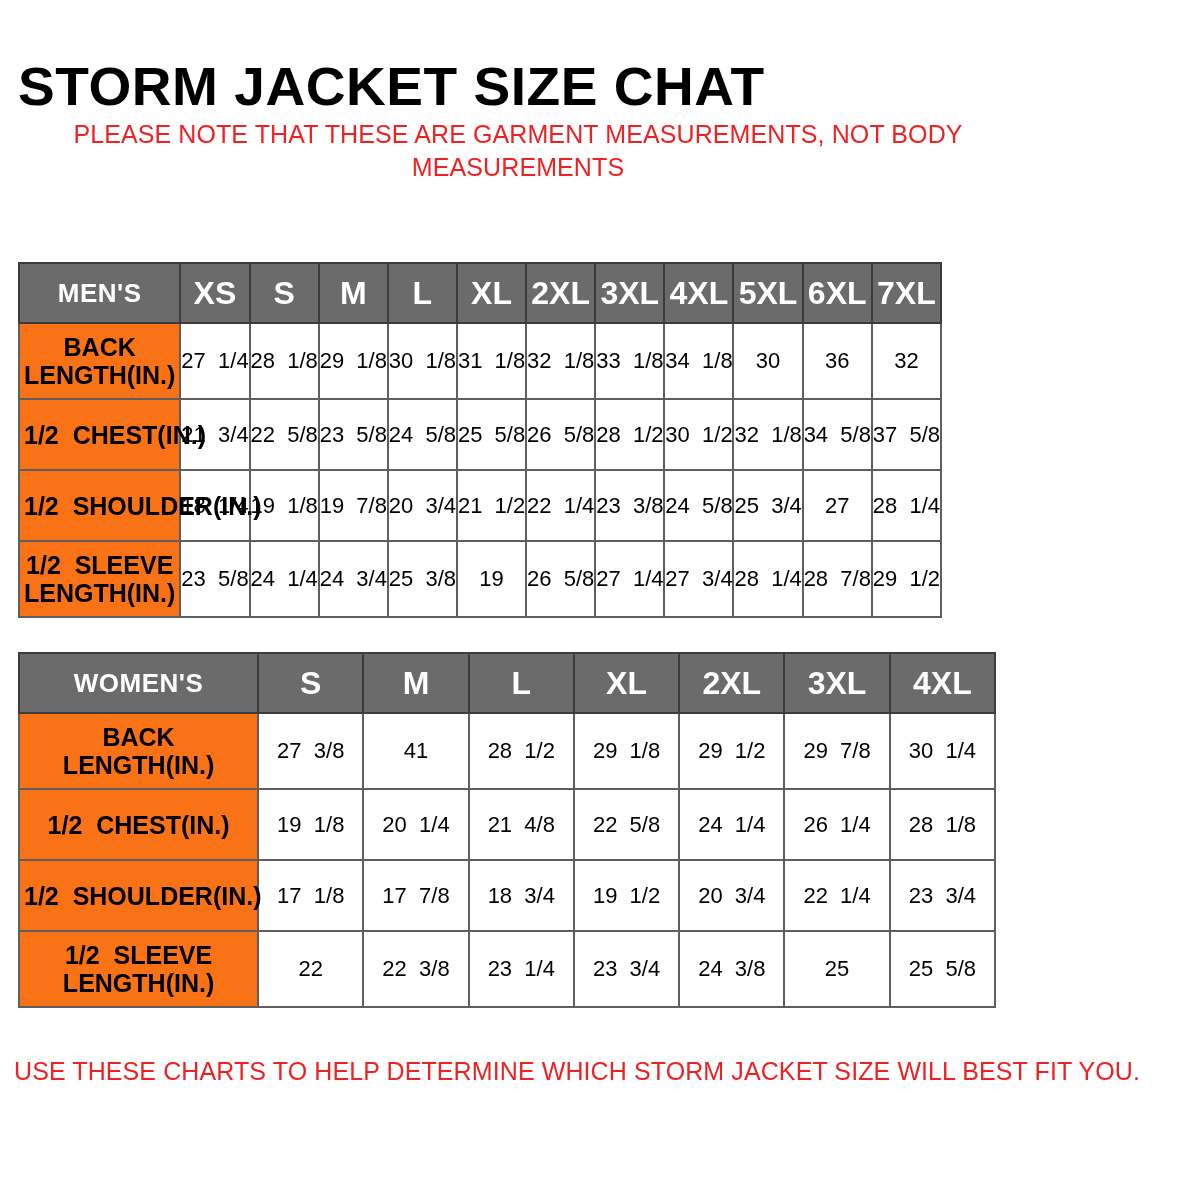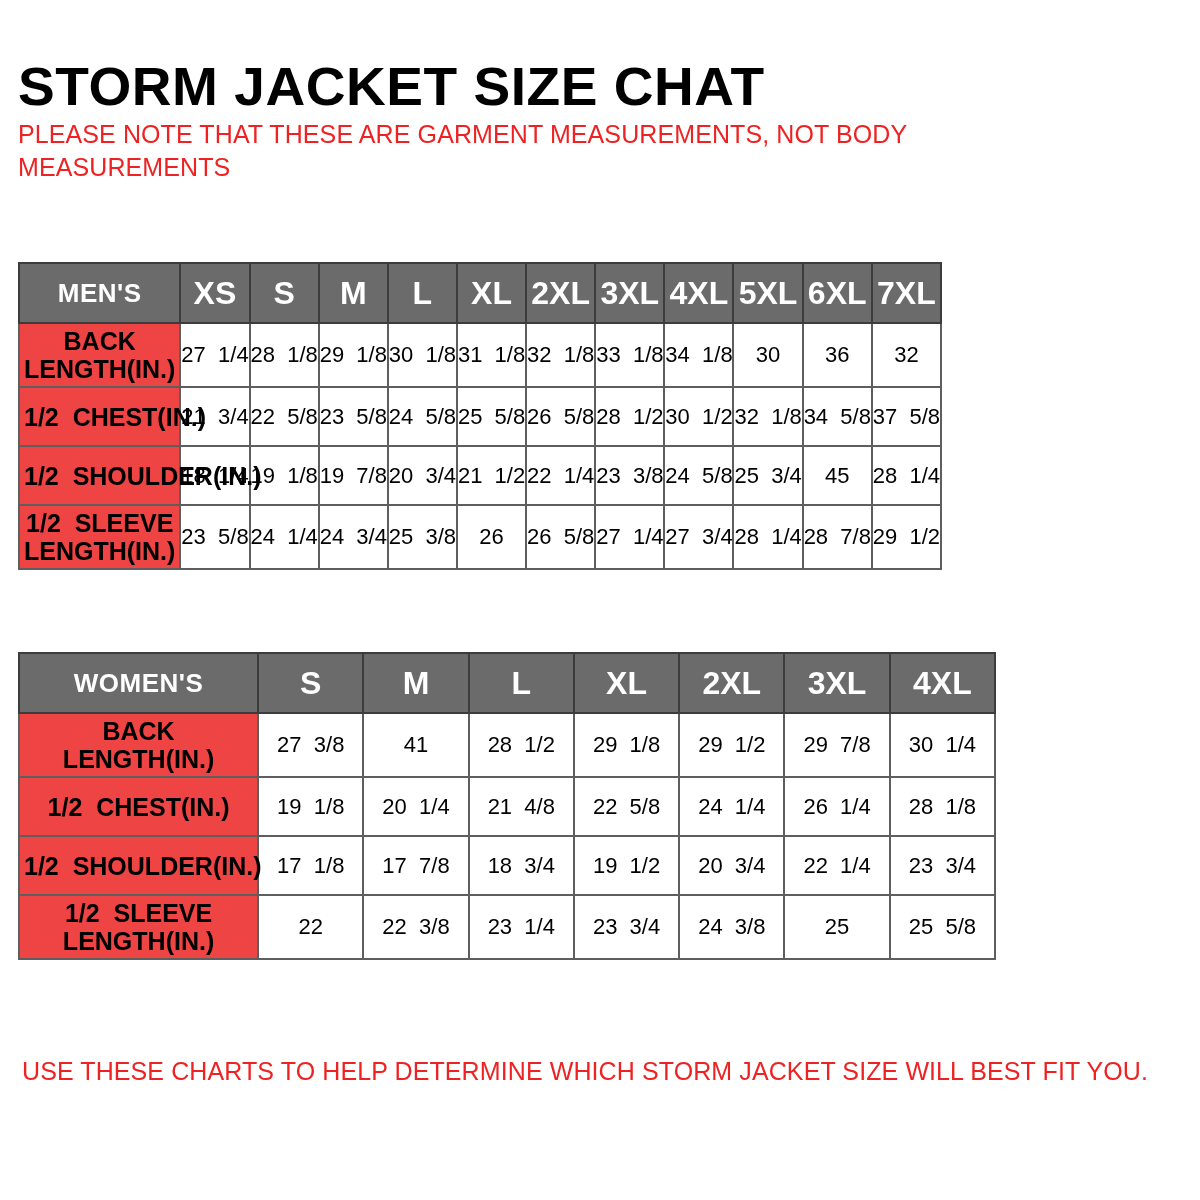--- a/index.html
+++ b/index.html
@@ -42,20 +42,21 @@
   .note-top {
     position: absolute;
     left: 18px;
     top: 118px;
     width: 1000px;
     font-size: 25px;
     font-weight: 400;
     line-height: 1.32;
     color: #ee2222;
     letter-spacing: 0.1px;
+    text-align: center;
   }
 
   
   table.size-table {
     position: absolute;
     border-collapse: collapse;
     table-layout: fixed;
     background: #ffffff;
   }
   table.size-table td, table.size-table th {
@@ -74,23 +75,23 @@
     font-weight: 700;
   }
   table.size-table thead th.corner {
     font-size: 26px;
     letter-spacing: 0.5px;
   }
   table.size-table tbody th.rowlabel {
     font-size: 25px;
     font-weight: 700;
     line-height: 1.12;
-    background: #ef4444;
+    background: #f97316;
     color: #000000;
-    padding: 0 4px;
+    padding: 6px 4px;
   }
   table.size-table tbody td {
     font-size: 22px;
     font-weight: 400;
     color: #000000;
   }
 
   
   #mens-table {
     left: 18px;
@@ -118,21 +119,20 @@
     position: absolute;
     left: 14px;
     top: 1055px;
     width: 1170px;
     font-size: 25px;
     font-weight: 400;
     color: #ee2222;
     letter-spacing: 0.1px;
     line-height: 1.3;
     white-space: nowrap;
-    margin-left: 8px;
   }
 </style>
 </head>
 <body>
 
 <div class="page">
 
   <h1 class="title">STORM JACKET SIZE CHAT</h1>
 
   <div class="note-top">PLEASE NOTE THAT THESE ARE GARMENT MEASUREMENTS, NOT BODY MEASUREMENTS</div>
@@ -201,30 +201,30 @@
           <th class="rowlabel"><span>1/2&nbsp;&nbsp;SHOULDER(IN.)</span></th>
           <td>18&nbsp;&nbsp;1/4</td>
           <td>19&nbsp;&nbsp;1/8</td>
           <td>19&nbsp;&nbsp;7/8</td>
           <td>20&nbsp;&nbsp;3/4</td>
           <td>21&nbsp;&nbsp;1/2</td>
           <td>22&nbsp;&nbsp;1/4</td>
           <td>23&nbsp;&nbsp;3/8</td>
           <td>24&nbsp;&nbsp;5/8</td>
           <td>25&nbsp;&nbsp;3/4</td>
-          <td>45</td>
+          <td>27</td>
           <td>28&nbsp;&nbsp;1/4</td>
         </tr>
         <tr class="tall">
           <th class="rowlabel"><span>1/2&nbsp;&nbsp;SLEEVE</span><br><span>LENGTH(IN.)</span></th>
           <td>23&nbsp;&nbsp;5/8</td>
           <td>24&nbsp;&nbsp;1/4</td>
           <td>24&nbsp;&nbsp;3/4</td>
           <td>25&nbsp;&nbsp;3/8</td>
-          <td>26</td>
+          <td>19</td>
           <td>26&nbsp;&nbsp;5/8</td>
           <td>27&nbsp;&nbsp;1/4</td>
           <td>27&nbsp;&nbsp;3/4</td>
           <td>28&nbsp;&nbsp;1/4</td>
           <td>28&nbsp;&nbsp;7/8</td>
           <td>29&nbsp;&nbsp;1/2</td>
         </tr>
       </tbody>
   </table>
 

